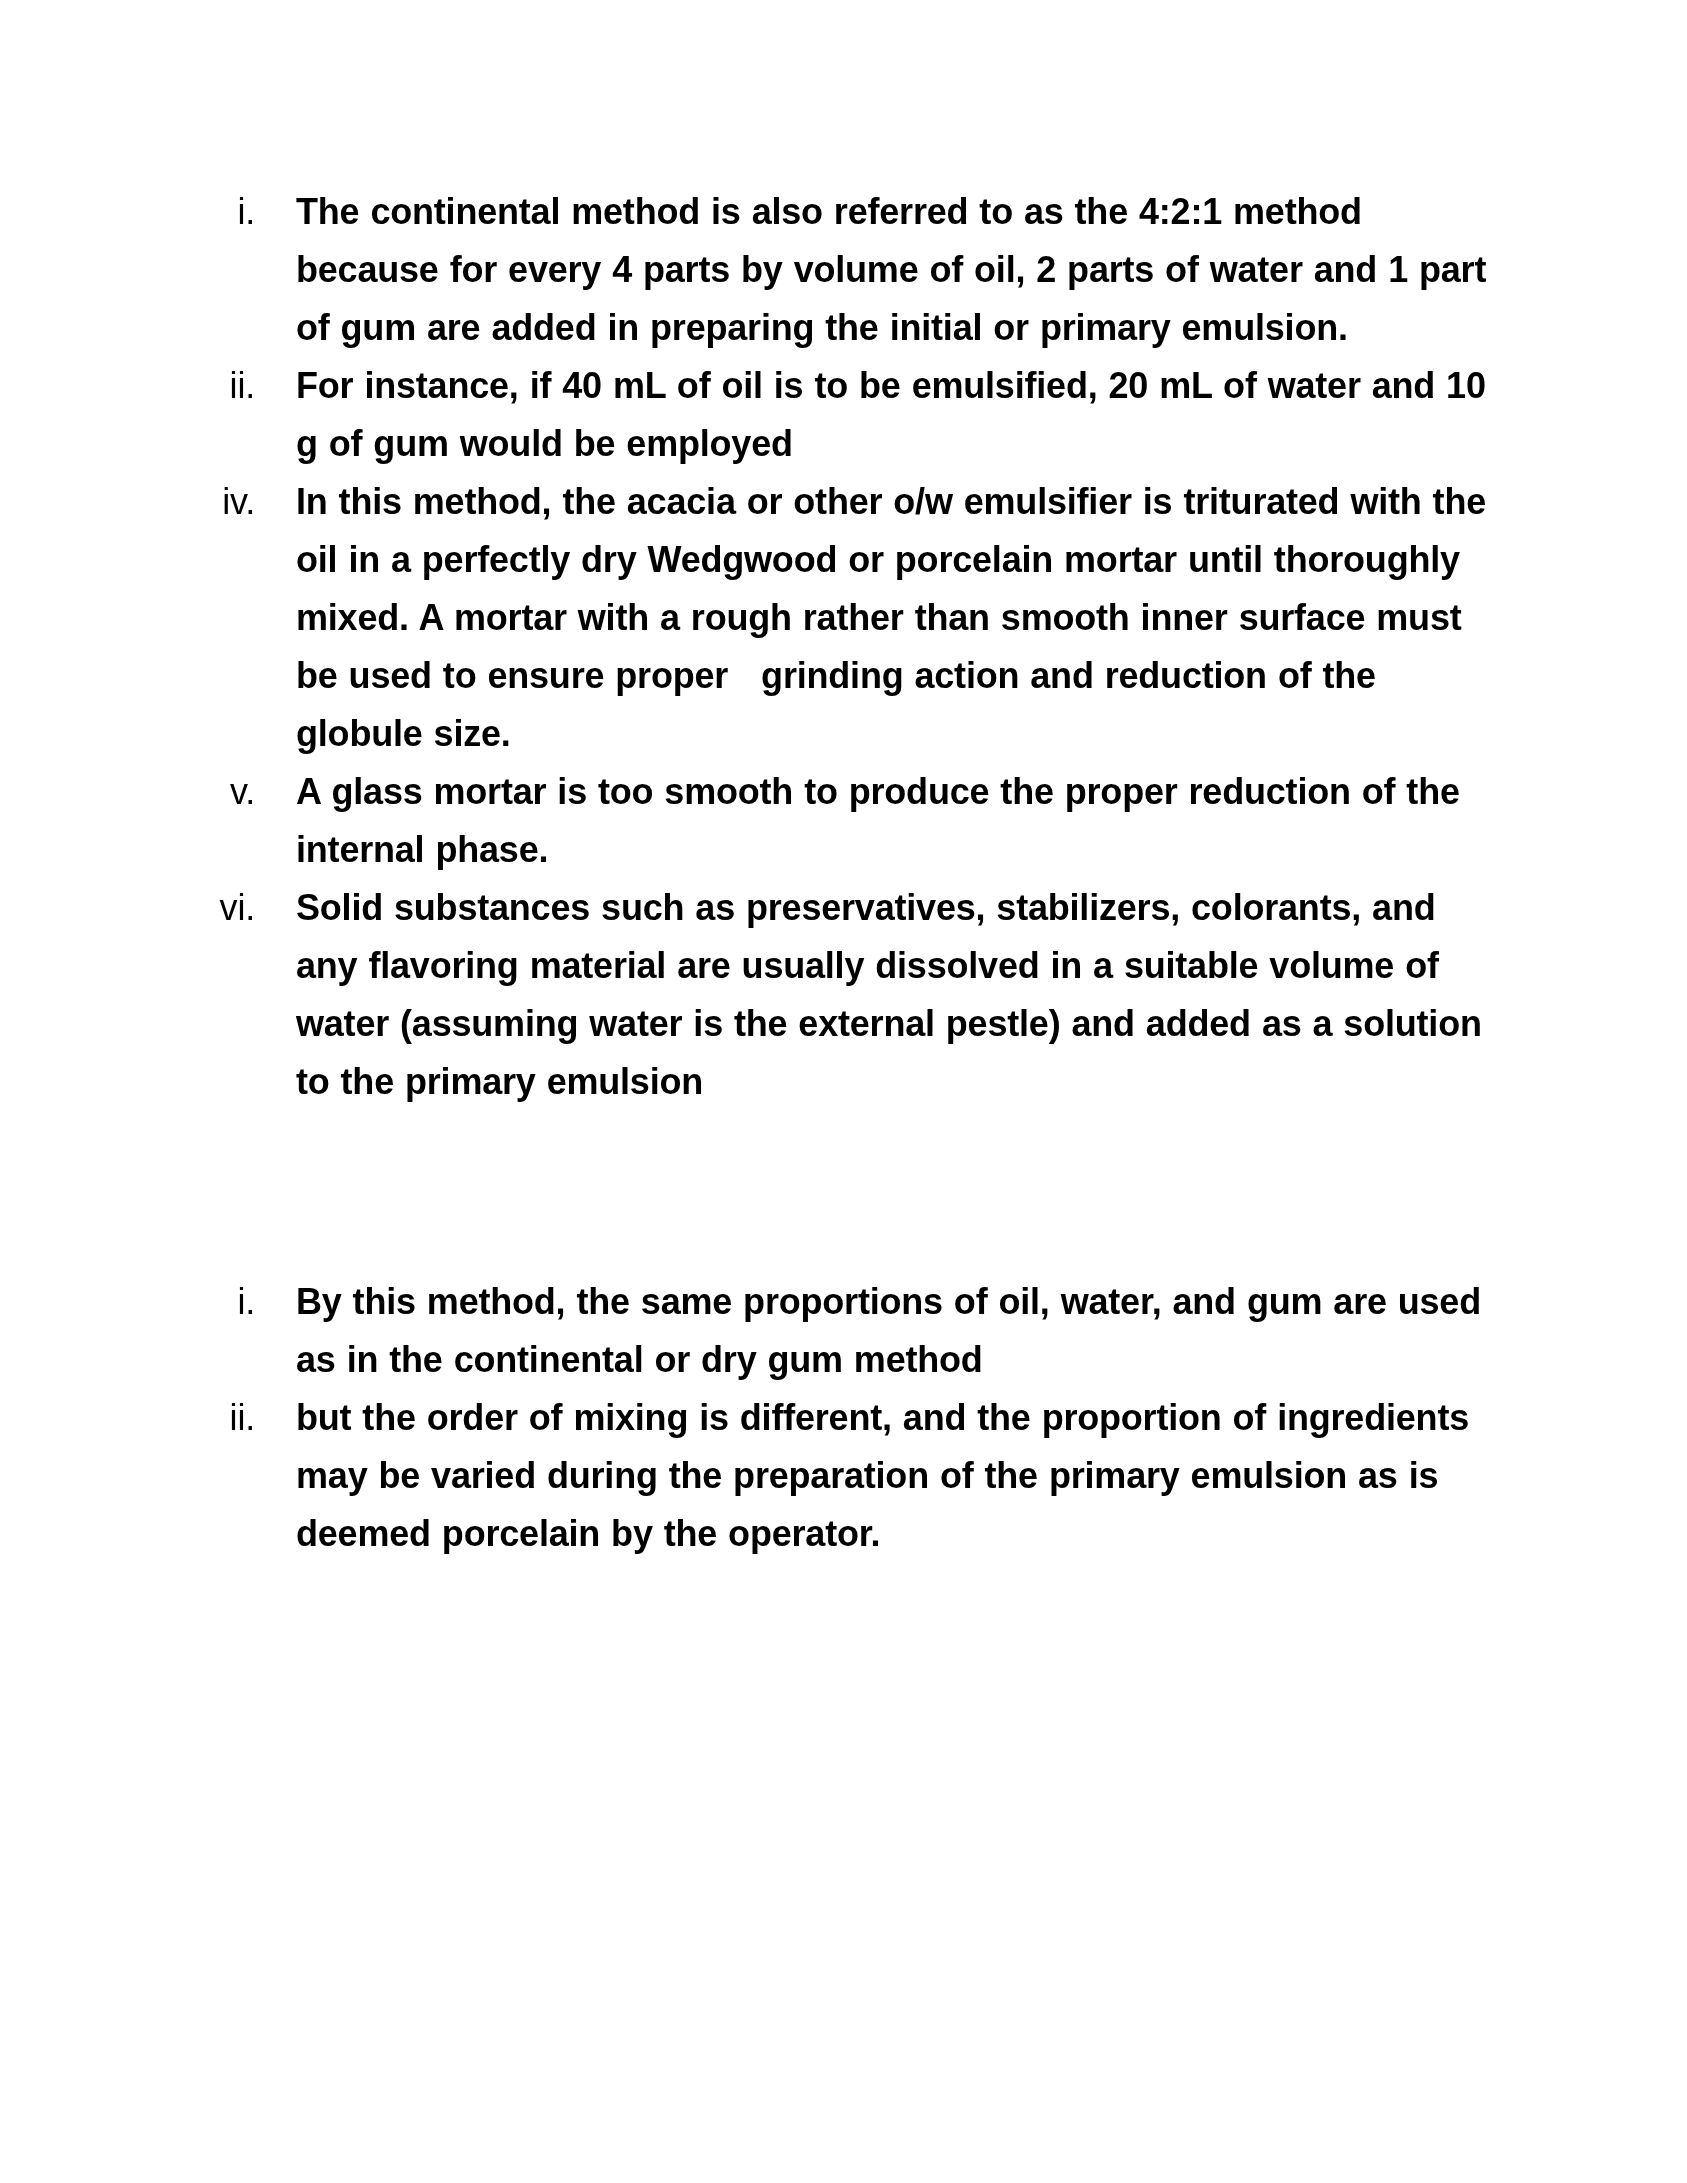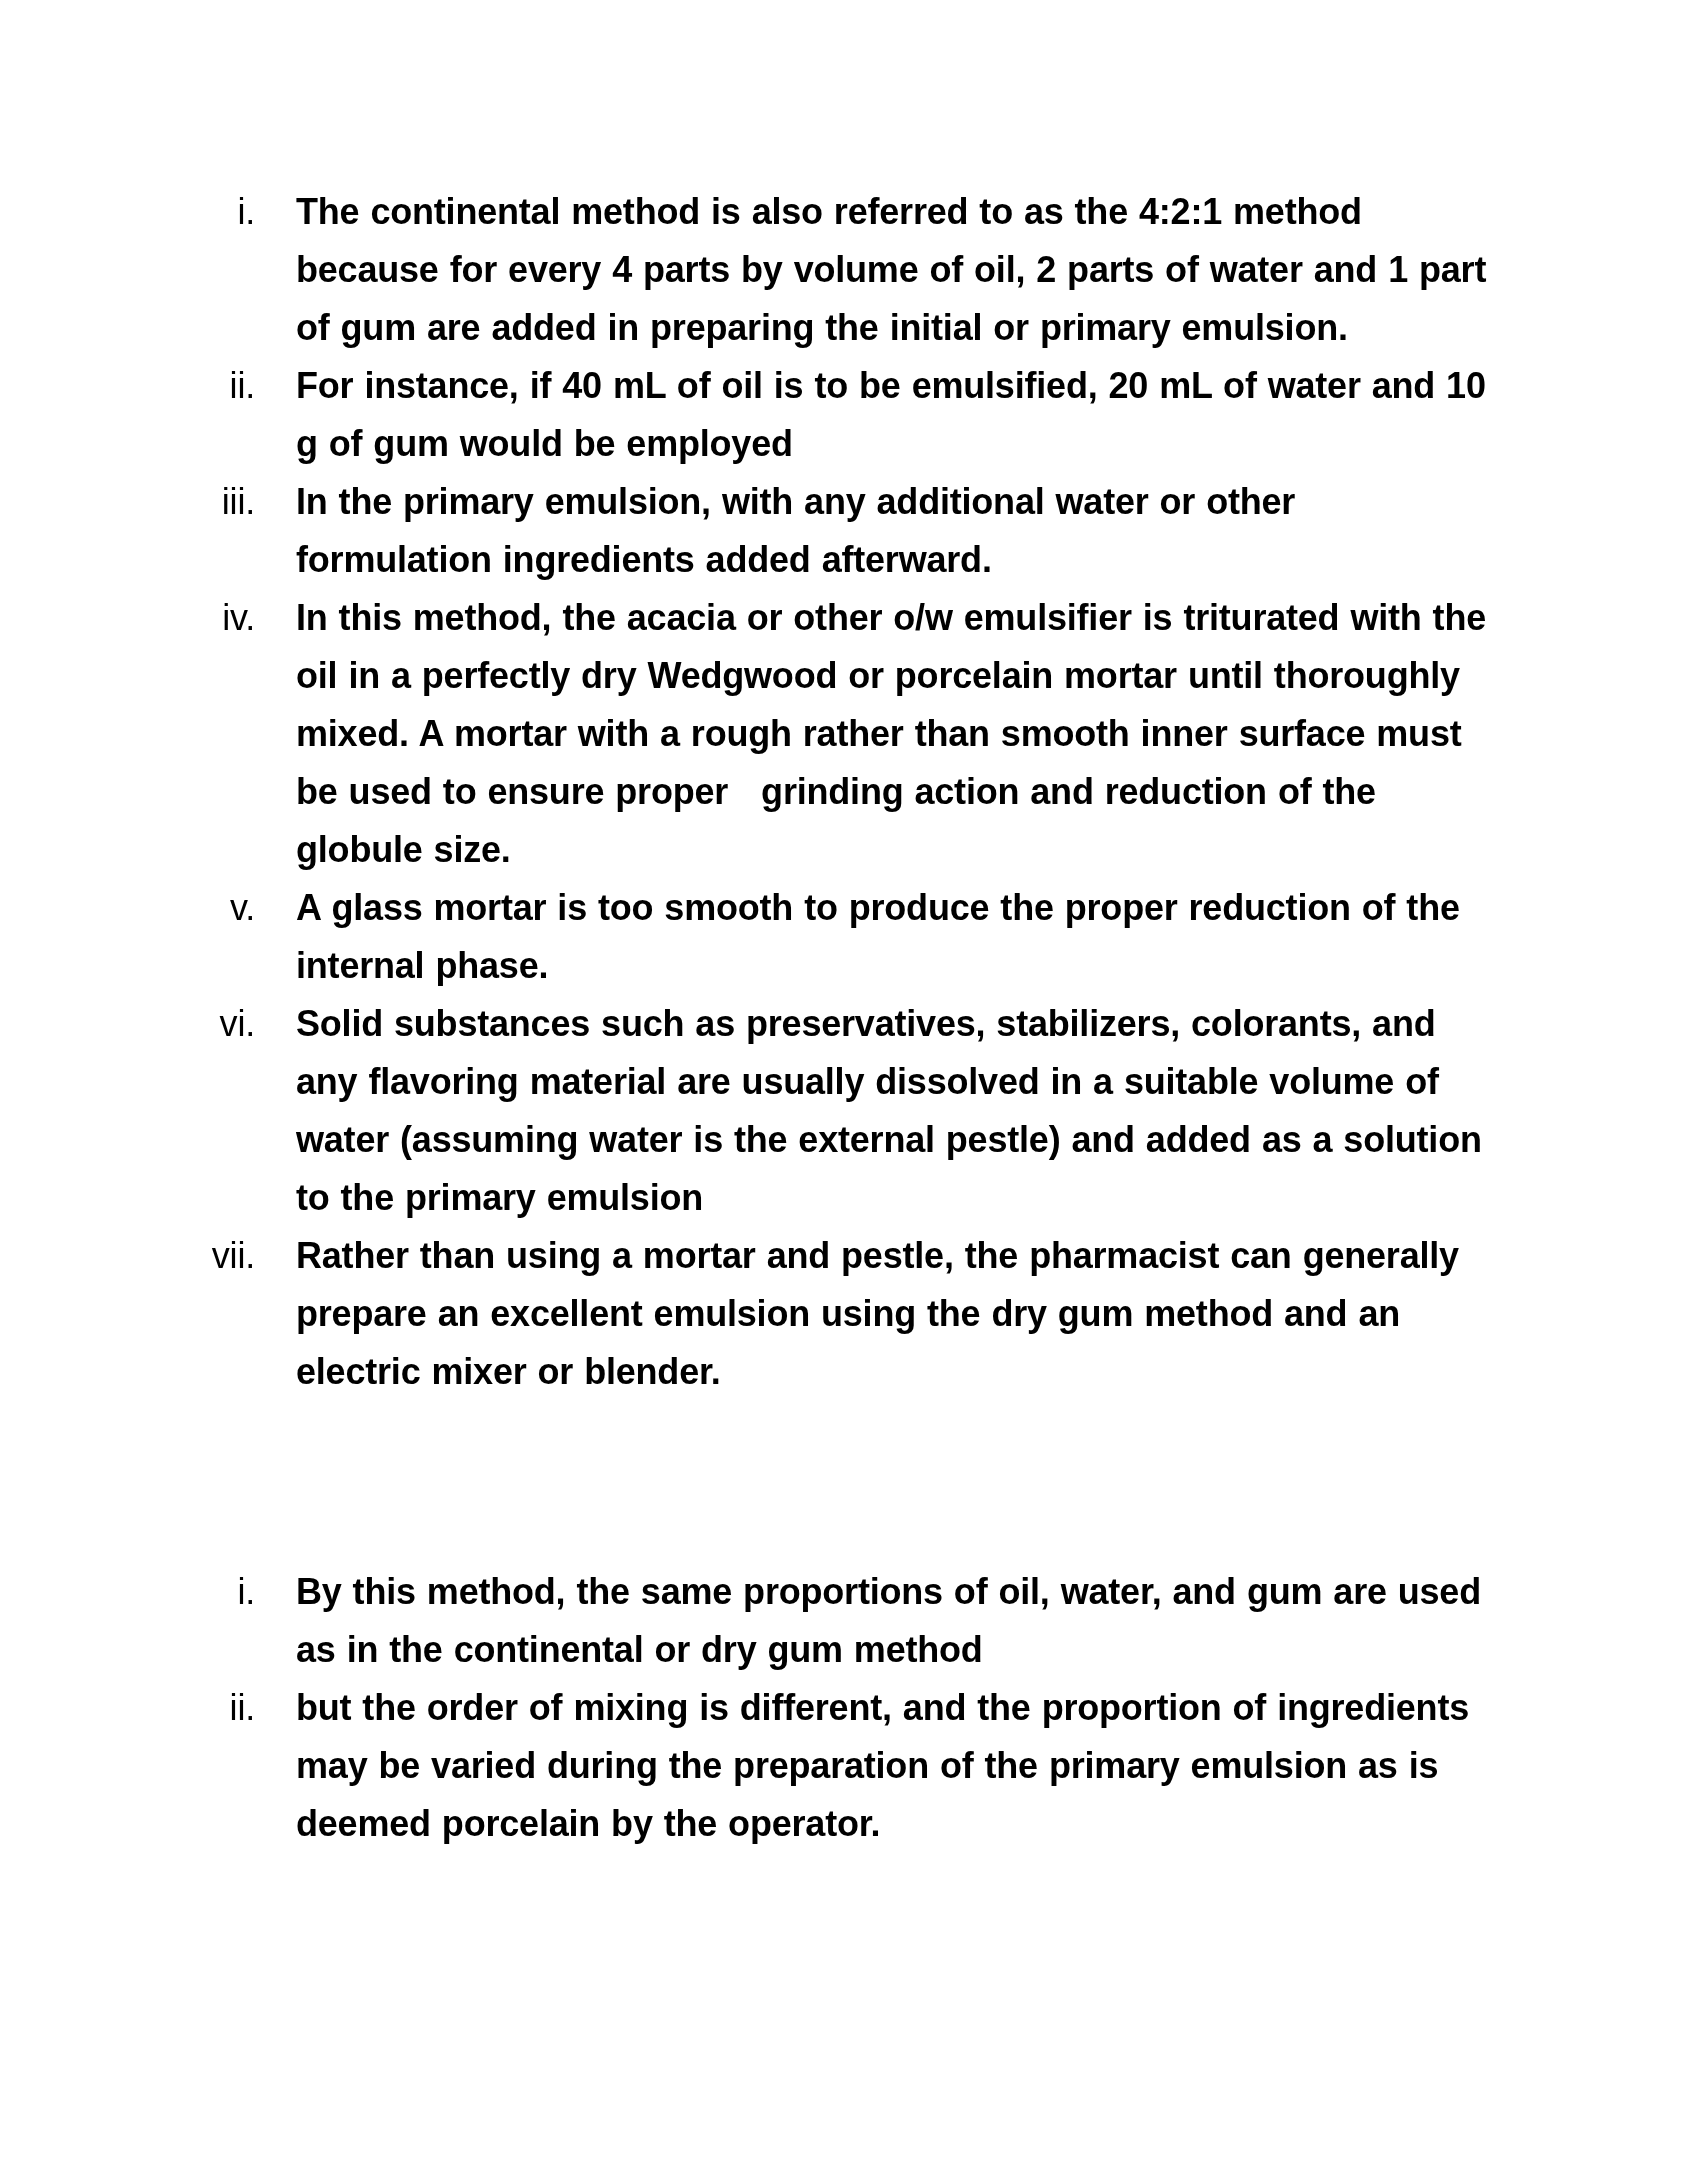--- a/index.html
+++ b/index.html
@@ -81,38 +81,30 @@
     <ol class="roman">
       <li>
         <span class="marker">i.</span>
         <span class="itemtext">The continental method is also referred to as the 4:2:1 method because for every 4 parts by volume of oil, 2 parts of water and 1 part of gum are added in preparing the initial or primary emulsion.</span>
       </li>
       <li>
         <span class="marker">ii.</span>
         <span class="itemtext">For instance, if 40 mL of oil is to be emulsified, 20 mL of water and 10 g of gum would be employed</span>
       </li>
       <li>
-        <span class="marker">iii.</span>
-        <span class="itemtext">In the primary emulsion, with any additional water or other formulation ingredients added afterward.</span>
-      </li>
-      <li>
         <span class="marker">iv.</span>
         <span class="itemtext">In this method, the acacia or other o/w emulsifier is triturated with the oil in a perfectly dry Wedgwood or porcelain mortar until thoroughly mixed. A mortar with a rough rather than smooth inner surface must be used to ensure proper   grinding action and reduction of the globule size.</span>
       </li>
       <li>
         <span class="marker">v.</span>
         <span class="itemtext">A glass mortar is too smooth to produce the proper reduction of the internal phase.</span>
       </li>
       <li>
         <span class="marker">vi.</span>
         <span class="itemtext">Solid substances such as preservatives, stabilizers, colorants, and any flavoring material are usually dissolved in a suitable volume of water (assuming water is the external pestle) and added as a solution to the primary emulsion</span>
-      </li>
-      <li>
-        <span class="marker">vii.</span>
-        <span class="itemtext">Rather than using a mortar and pestle, the pharmacist can generally prepare an excellent emulsion using the dry gum method and an electric mixer or blender.</span>
       </li>
     </ol>
 
     <div class="gap-before-heading"></div>
 
 
     <div class="gap-after-heading"></div>
 
     <ol class="roman">
       <li>

